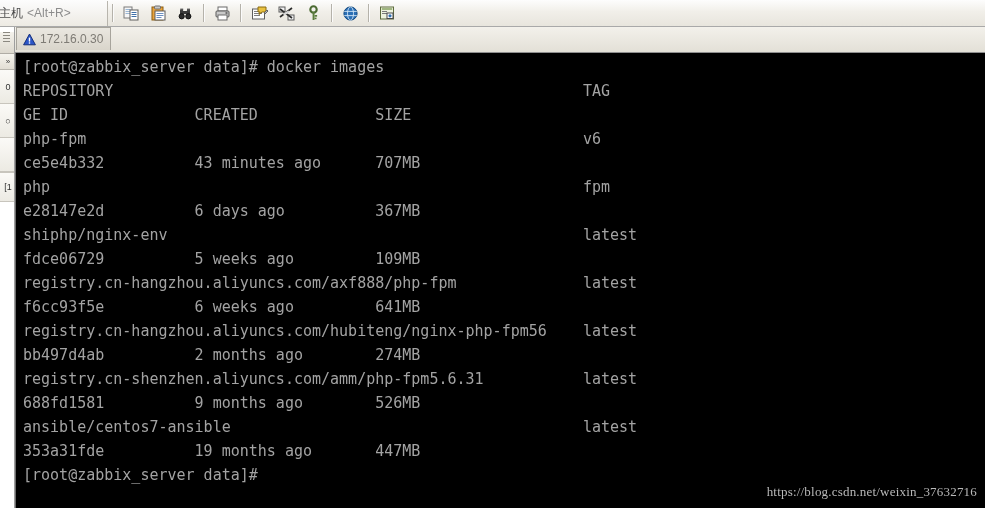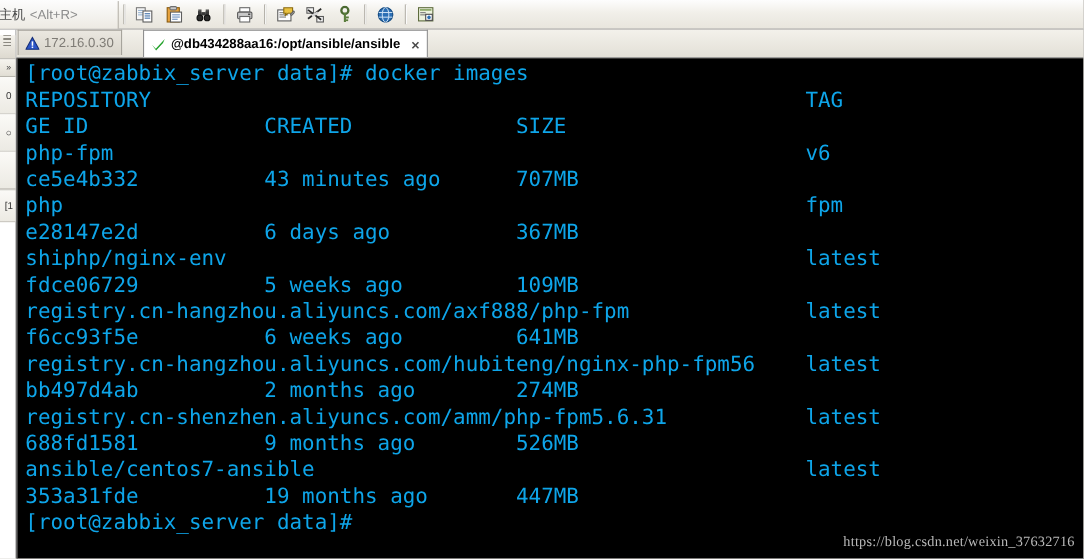--- a/index.html
+++ b/index.html
@@ -198,23 +198,23 @@
     border-left: 1px solid #6b6b6b;
     box-sizing: border-box;
   }
   .term-inner {
     position: absolute;
     left: 7px;
     top: 2px;
     right: 0;
     bottom: 0;
     font-family: "DejaVu Sans Mono", "Liberation Mono", monospace;
-    font-size: 19px;
+    font-size: 15px;
     line-height: 24px;
-    color: #0ea5e9;
+    color: #a3a3a3;
     white-space: pre;
     letter-spacing: 0px;
   }
   .term-line {
     height: 24px;
     white-space: pre;
   }
   .watermark {
     position: absolute;
     right: 8px;
@@ -375,29 +375,20 @@
       <span class="tab-ico">
         <svg width="13" height="13" viewBox="0 0 13 13">
           <path d="M6.5 1 L12.4 11.8 L0.6 11.8 Z" fill="#2b55c8" stroke="#16307a"></path>
           <rect x="5.8" y="4.6" width="1.4" height="4" fill="#ffffff"></rect>
           <rect x="5.8" y="9.3" width="1.4" height="1.4" fill="#ffffff"></rect>
         </svg>
       </span>
       <span>172.16.0.30</span>
     </div>
 
-    <div class="tab active">
-      <span class="tab-ico">
-        <svg width="14" height="13" viewBox="0 0 14 13">
-          <path d="M1.2 6.6 L4.6 10.4 L12.8 1.4 L11.2 5.2 L4.9 12.0 Z" fill="#22a12a"></path>
-        </svg>
-      </span>
-      <span>@db434288aa16:/opt/ansible/ansible</span>
-      <span class="tab-close">×</span>
-    </div>
   </div>
 
   <div class="terminal">
     <div class="term-inner" id="term-inner"><div class="term-line">[root@zabbix_server data]# docker images</div><div class="term-line">REPOSITORY                                                    TAG</div><div class="term-line">GE ID              CREATED             SIZE</div><div class="term-line">php-fpm                                                       v6</div><div class="term-line">ce5e4b332          43 minutes ago      707MB</div><div class="term-line">php                                                           fpm</div><div class="term-line">e28147e2d          6 days ago          367MB</div><div class="term-line">shiphp/nginx-env                                              latest</div><div class="term-line">fdce06729          5 weeks ago         109MB</div><div class="term-line">registry.cn-hangzhou.aliyuncs.com/axf888/php-fpm              latest</div><div class="term-line">f6cc93f5e          6 weeks ago         641MB</div><div class="term-line">registry.cn-hangzhou.aliyuncs.com/hubiteng/nginx-php-fpm56    latest</div><div class="term-line">bb497d4ab          2 months ago        274MB</div><div class="term-line">registry.cn-shenzhen.aliyuncs.com/amm/php-fpm5.6.31           latest</div><div class="term-line">688fd1581          9 months ago        526MB</div><div class="term-line">ansible/centos7-ansible                                       latest</div><div class="term-line">353a31fde          19 months ago       447MB</div><div class="term-line">[root@zabbix_server data]#</div></div>
     <div class="watermark">https://blog.csdn.net/weixin_37632716</div>
   </div>
 
 </div>
 
 </body></html>

